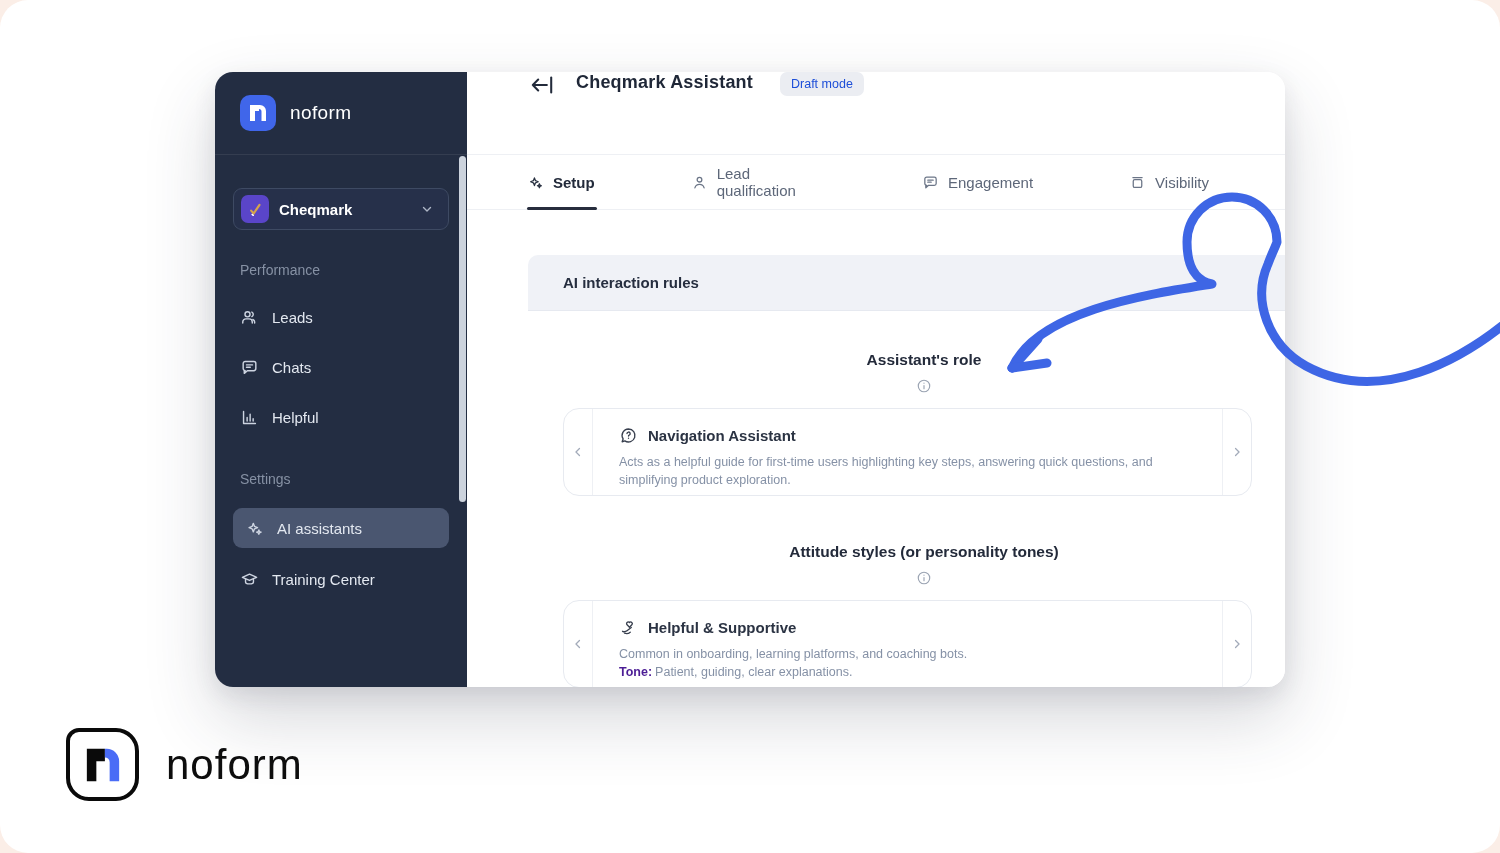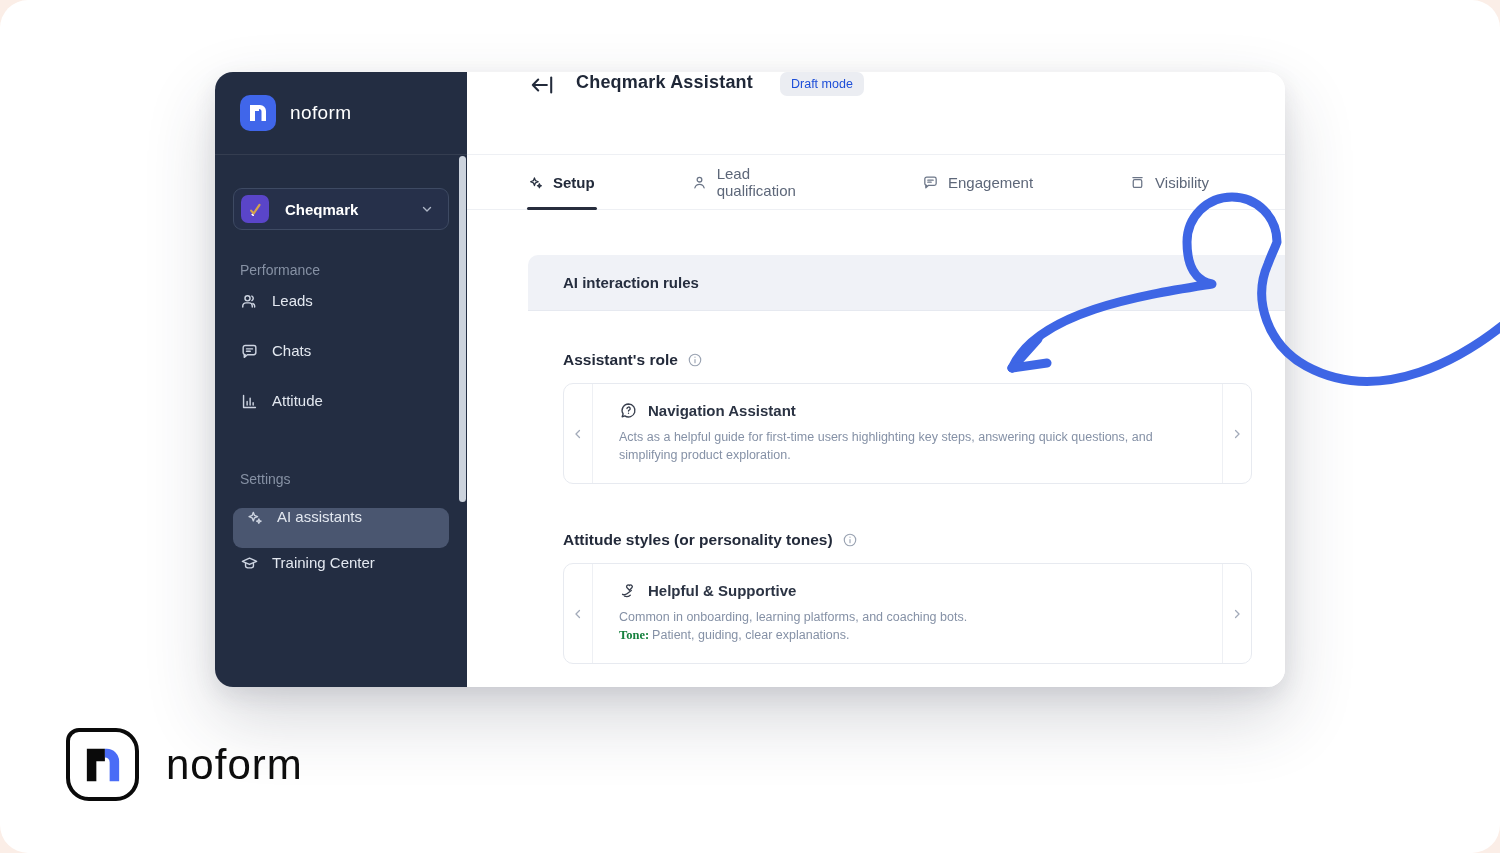--- a/index.html
+++ b/index.html
@@ -31,35 +31,35 @@
     padding:0 25px; border-bottom:1px solid rgba(255,255,255,.08);
   }
   .logo-mark {
     width:36px; height:36px; background:#4066ea; border-radius:10px;
     display:flex; align-items:center; justify-content:center; flex:0 0 36px;
   }
   .brand-text { font-size:19px; font-weight:500; letter-spacing:.4px; color:#ffffff; }
 
   .ws-select {
     margin:33px 18px 0; height:42px; border:1px solid #3e4a63; border-radius:9px;
-    background:#26304a; display:flex; align-items:center; gap:16px; padding:0 14px 0 7px;
+    background:#26304a; display:flex; align-items:center; gap:10px; padding:0 14px 0 7px;
     cursor:pointer;
   }
   .ws-icon {
     width:28px; height:28px; border-radius:7px; background:#5a45c9;
     display:flex; align-items:center; justify-content:center; flex:0 0 28px;
   }
   .ws-name { font-size:15px; font-weight:700; color:#ffffff; flex:1; }
   .ws-caret { color:#aeb6c6; display:flex; }
 
   .nav { padding:0 18px; }
   .nav-label { margin:32px 0 14px 7px; font-size:14px; color:#8691a4; }
   .nav-label.second { margin-top:29px; margin-bottom:21px; }
   .nav-item {
-    height:50px; display:flex; align-items:flex-start; gap:13px; padding:0 0 0 7px;
+    height:50px; display:flex; align-items:center; gap:13px; padding:0 0 0 7px;
     font-size:15px; color:#e3e8f0; border-radius:9px; cursor:pointer;
   }
   .nav-item .ni { display:flex; color:#cdd4e1; }
   .nav-item.pill {
     height:40px; background:#4a5670; margin-bottom:6px; padding-left:12px;
     font-weight:500;
   }
   .sb-thumb {
     position:absolute; right:1px; top:84px; width:7px; height:346px;
     background:#ccd3dd; border-radius:4px;
@@ -97,43 +97,43 @@
   .m-content { flex:1; overflow:hidden; }
   .band {
     margin:45px 0 0 61px; height:56px; background:#f0f2f7;
     border-radius:10px 0 0 0; border-bottom:1px solid #e6e9f0;
     display:flex; align-items:center; padding-left:35px;
   }
   .band-title { font-size:15px; font-weight:600; color:#262e3f; }
 
   .sec-heading {
     margin:40px 0 0 96px; display:flex; align-items:center; gap:9px;
-    font-size:15.5px; font-weight:700; color:#232a3a;
+    font-size:15.5px; font-weight:700; color:#232a3a;flex-direction:column;
   }
   .sec-heading.second { margin-top:47px; }
   .info { display:flex; color:#9aa3b2; }
 
   .carousel {
-    margin:14px 0 0 96px; width:689px; height:101px;
-    border:1px solid #e7eaf0; border-radius:10px; background:#fff;
+    margin:14px 0 0 96px; width:689px; height:88px;
+    border:1px solid #e7eaf0; border-radius:16px; background:#fff;
     display:flex; overflow:hidden;
   }
   .rail {
     width:29px; flex:0 0 29px; display:flex; align-items:center; justify-content:center;
     color:#a2aab9; cursor:pointer; background:none; border:none;
   }
   .rail.left  { border-right:1px solid #eef0f4; }
   .rail.right { border-left:1px solid #eef0f4; }
   .card-body { flex:1; padding:17px 24px 0 26px; cursor:pointer; }
   .card-title-row { display:flex; align-items:center; gap:10px; font-size:15px; font-weight:600; color:#2b3343; }
   .card-title-row .ci { display:flex; color:#39404f; }
   .card-desc {
     margin-top:9px; font-size:12.5px; line-height:1.42; color:#8591a6; max-width:575px;
   }
-  .tone-label { font-weight:700; color:#15803d;font-family:Liberation Serif, serif; }
+  .tone-label { font-weight:700; color:#4c1d95; }
   .tone-text { margin-left:3px; }
 
   
   .swirl { position:absolute; left:0; top:0; pointer-events:none; z-index:5; }
 
   
   .footer-brand { position:absolute; left:66px; top:728px; display:flex; align-items:center; gap:27px; }
   .footer-logo {
     width:73px; height:73px; border:4.5px solid #0a0a0a;
     border-radius:13px 23px 23px 23px;
@@ -201,21 +201,21 @@
           <span>Chats</span>
         </div>
 
         <div class="nav-item">
           <span class="ni">
             <svg width="19" height="19" viewBox="0 0 24 24" fill="none" stroke="currentColor" stroke-width="1.8" stroke-linecap="round" stroke-linejoin="round">
               <path d="M4.5 4.5v15h15"></path>
               <path d="M9 16.5v-4.5M12.8 16.5V8M16.6 16.5v-3"></path>
             </svg>
           </span>
-          <span>Attitude</span>
+          <span>Helpful</span>
         </div>
 
         <div class="nav-label second">Settings</div>
 
         <div class="nav-item pill">
           <span class="ni">
             <svg width="19" height="19" viewBox="0 0 24 24" fill="none" stroke="currentColor" stroke-width="1.7" stroke-linecap="round" stroke-linejoin="round">
               <path d="M10.5 5.5l1.5 3.9 3.9 1.5-3.9 1.5-1.5 3.9-1.5-3.9-3.9-1.5 3.9-1.5z"></path>
               <path d="M17.5 13.8l.8 2 2 .8-2 .8-.8 2-.8-2-2-.8 2-.8z"></path>
             </svg>

